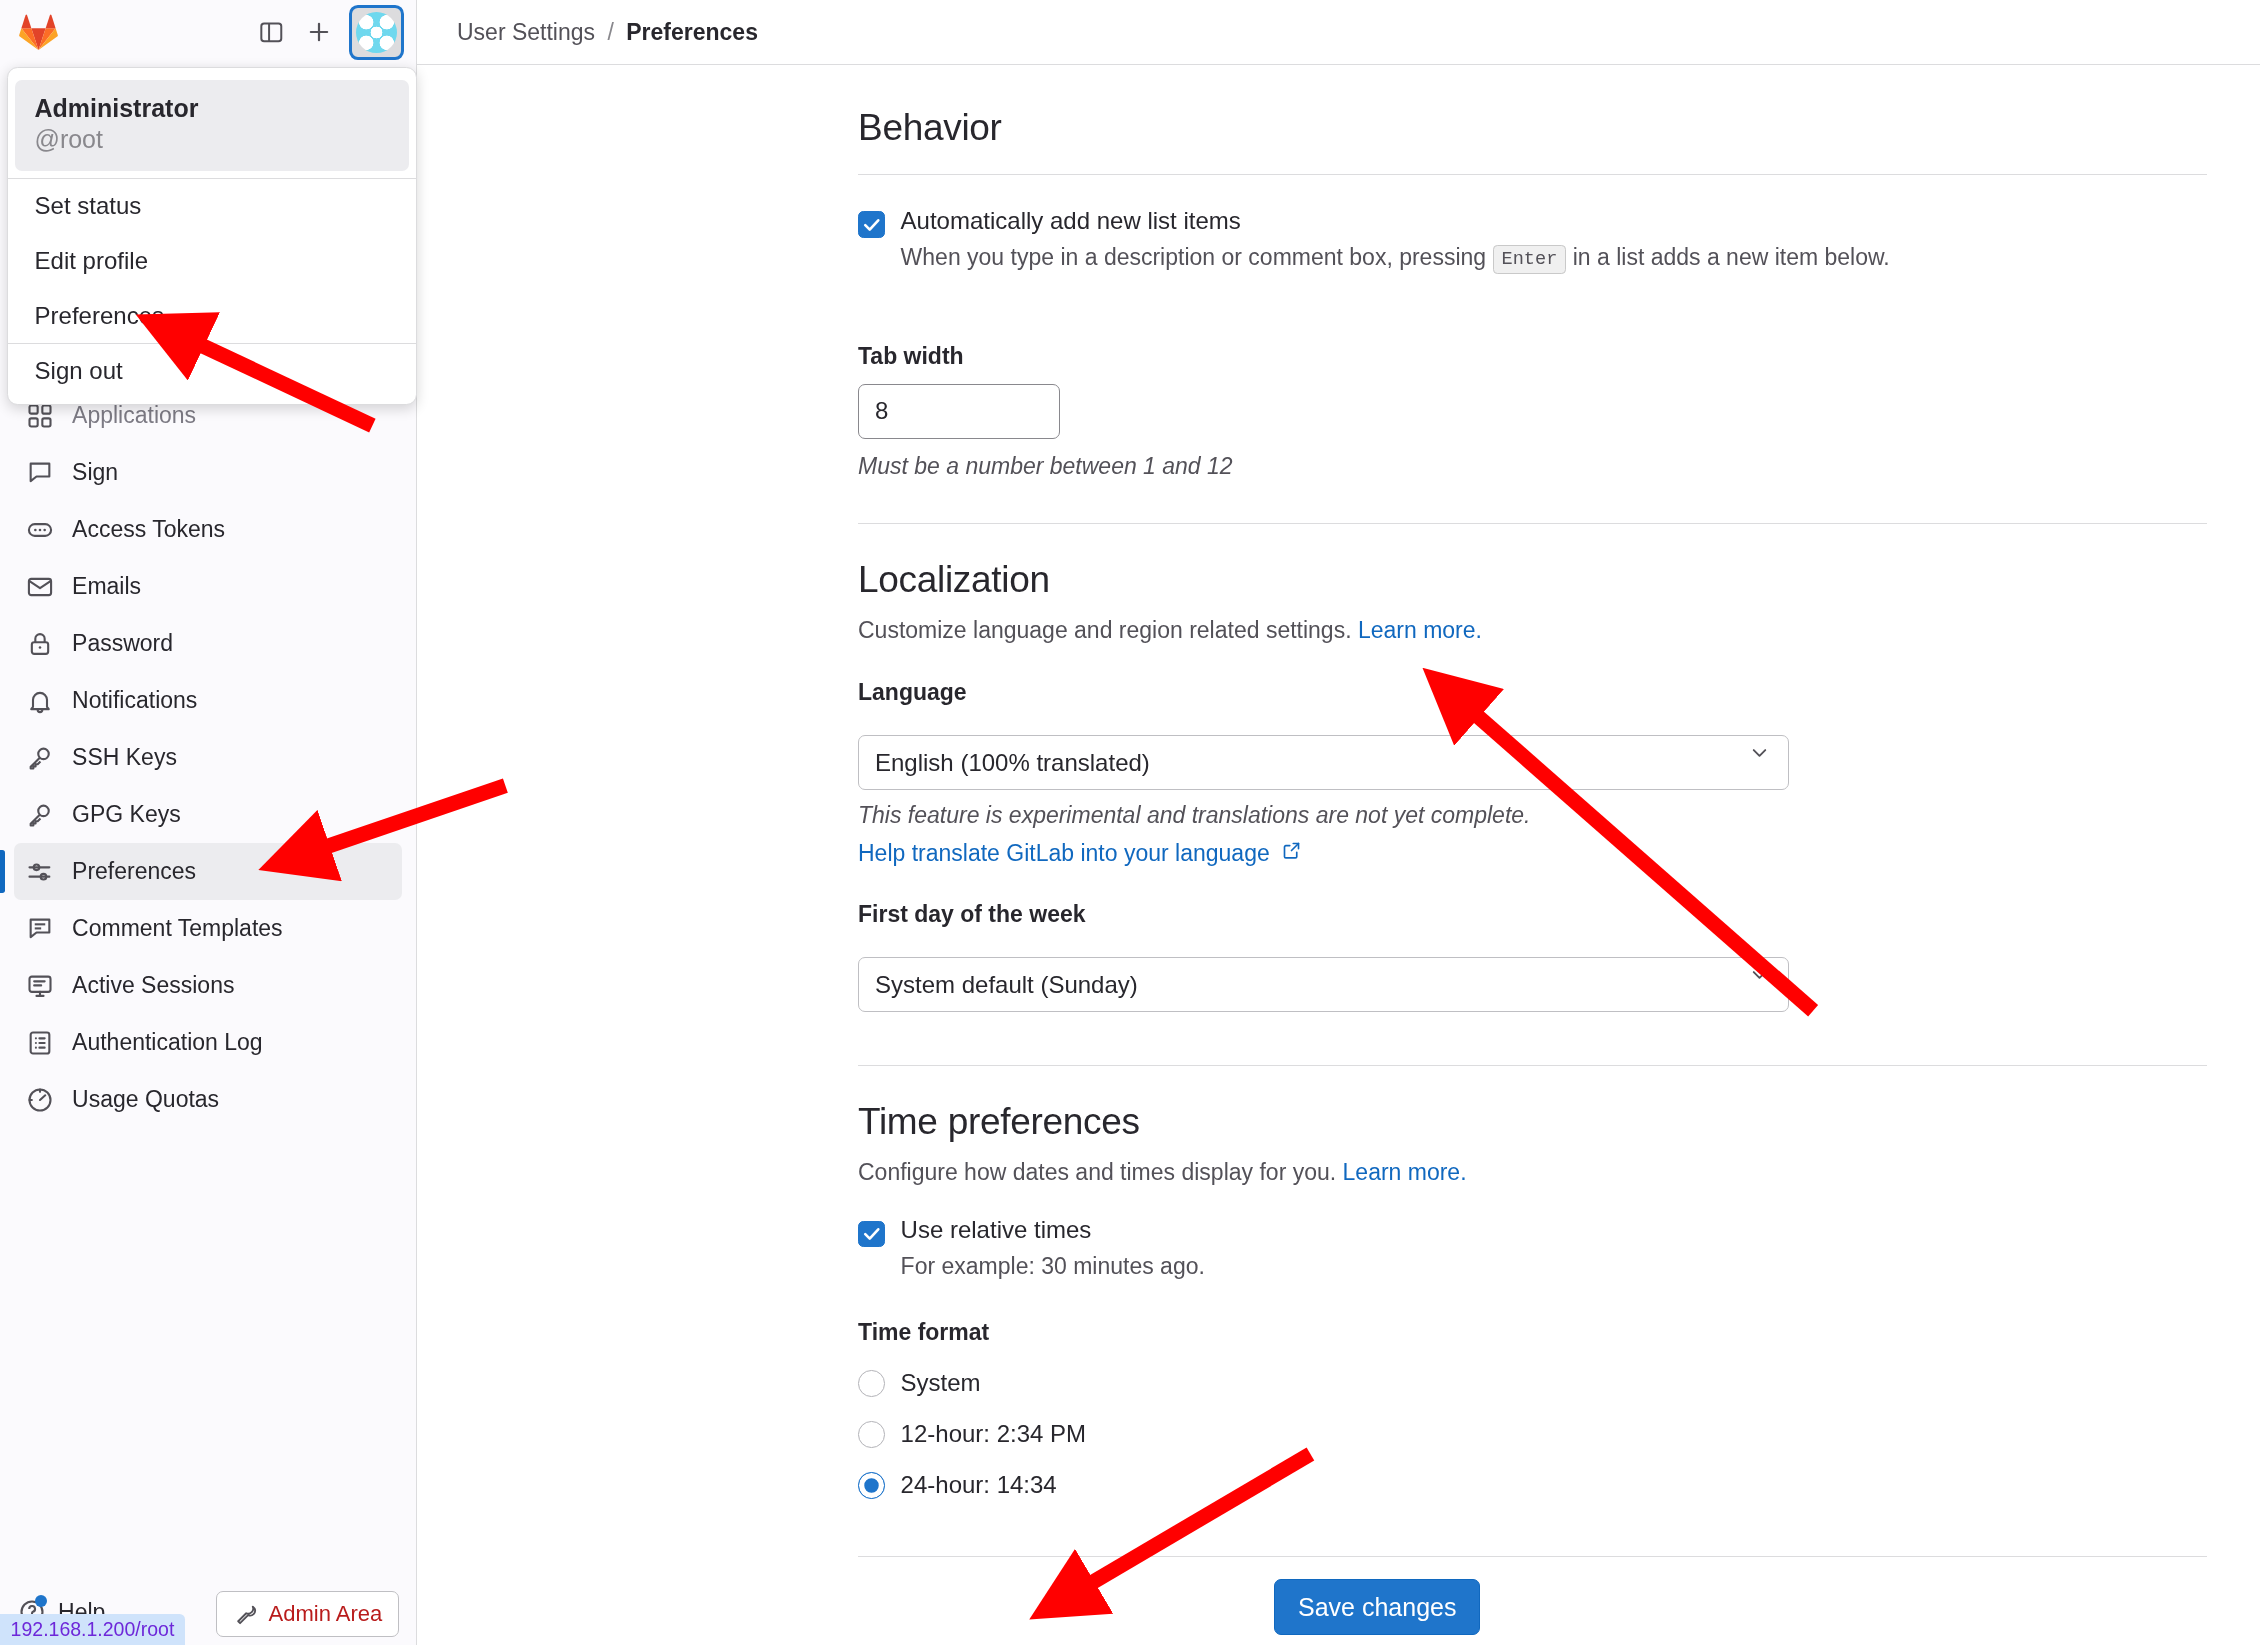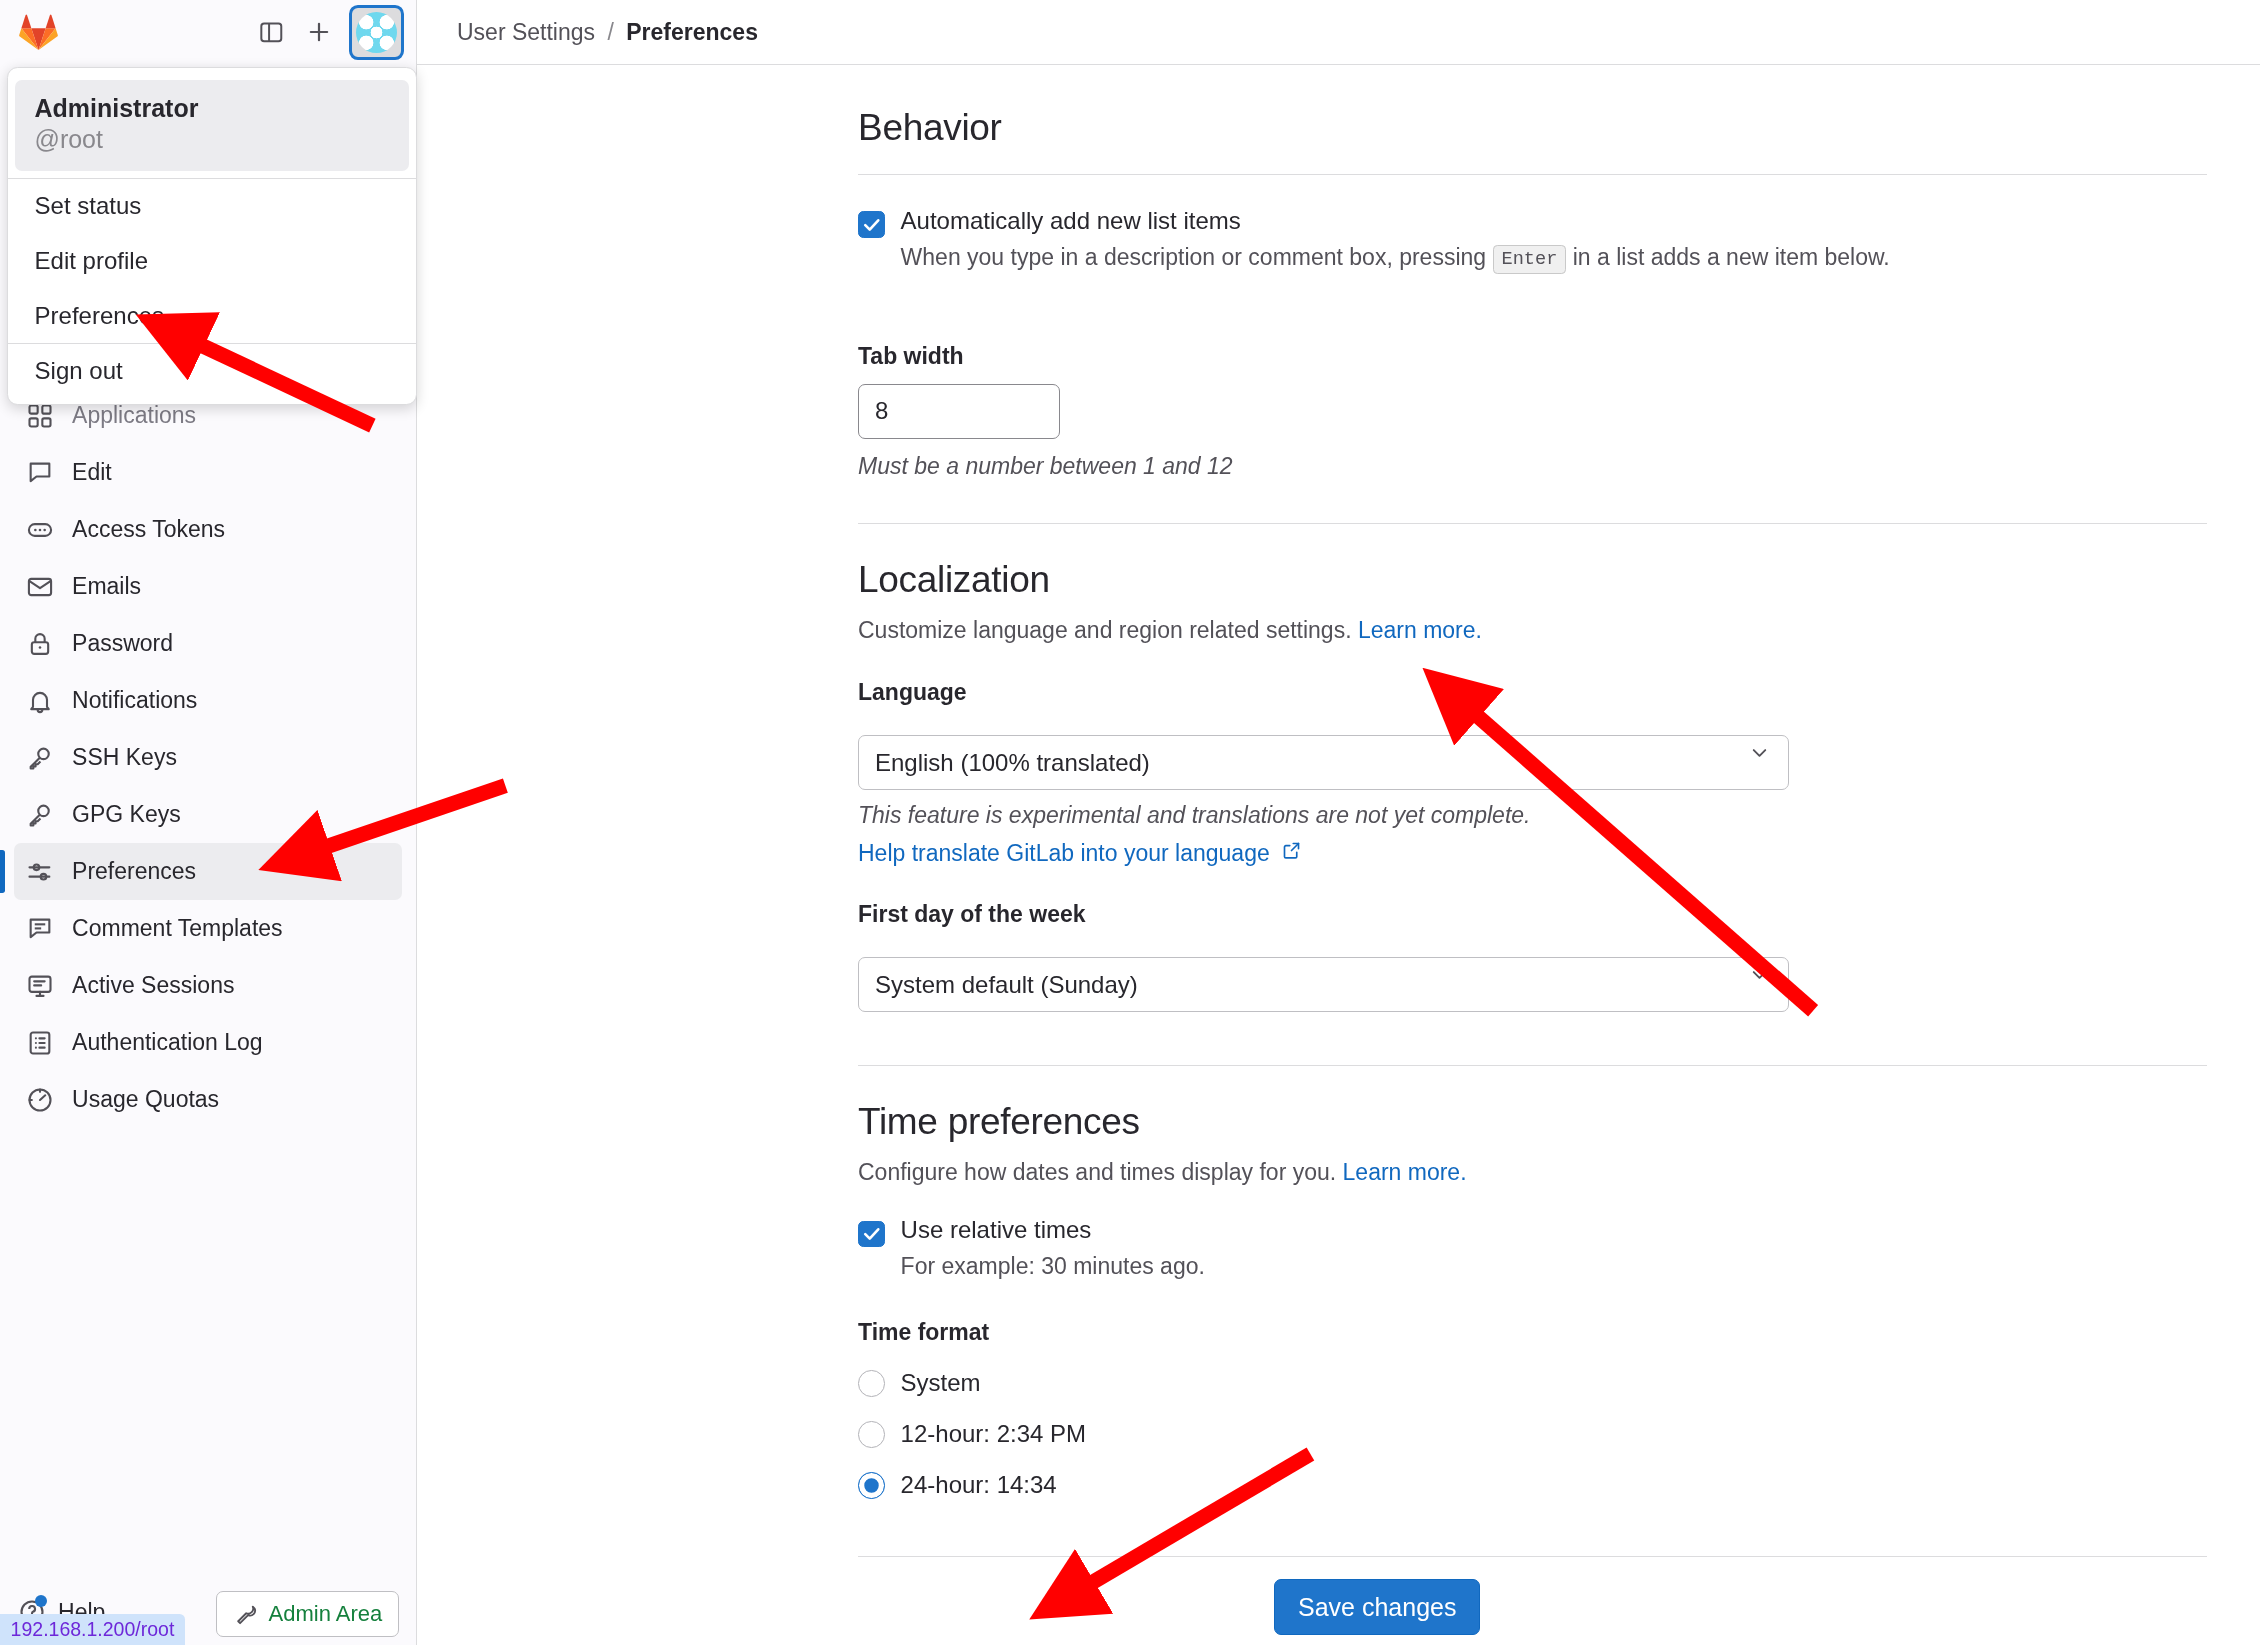--- a/index.html
+++ b/index.html
@@ -76,21 +76,21 @@
     padding-bottom: 3.5px;
   }
   .help-ic { position: relative; width: 28px; height: 28px; color: #535158; }
   .help-dot {
     position: absolute; right: -1.8px; top: -3.5px;
     width: 12.4px; height: 12.4px; border-radius: 50%; background: #1f75cb;
   }
   #admin-area-btn {
     display: flex; align-items: center; gap: 10.6px;
     border: 0.9px solid #bfbfc3; border-radius: 7px;
-    background: #fff; color: #15803d;
+    background: #fff; color: #b91c1c;
     font-size: 22px; padding: 8.9px 16px; cursor: pointer;
     font-family: "Liberation Sans", sans-serif;
   }
   #status-url {
     position: absolute; left: 0; bottom: 0;
     background: #cfe3fb; color: #6d28d9;
     font-size: 19.5px; padding: 3.5px 10.6px 5.3px 10.6px;
     border-top-right-radius: 5.3px;
     white-space: nowrap; z-index: 40;
   }
@@ -247,21 +247,21 @@
           <rect x="3" y="14" width="7" height="7" rx="1.5"></rect>
             <rect x="14" y="14" width="7" height="7" rx="1.5"></rect>
         </svg>
         <span>Applications</span>
       </div>
 
       <div class="nav-item">
         <svg class="ni-icon" viewBox="0 0 24 24" fill="none" stroke="currentColor" stroke-width="1.8" stroke-linejoin="round">
           <path d="M4 4h16v11H9l-5 4z"></path>
         </svg>
-        <span>Edit</span>
+        <span>Sign</span>
       </div>
 
       <div class="nav-item">
         <svg class="ni-icon" viewBox="0 0 24 24" fill="none" stroke="currentColor" stroke-width="1.8">
           <rect x="2.5" y="7" width="19" height="10" rx="5"></rect>
           <circle cx="8" cy="12" r="1.1" fill="currentColor" stroke="none"></circle>
           <circle cx="12" cy="12" r="1.1" fill="currentColor" stroke="none"></circle>
           <circle cx="16" cy="12" r="1.1" fill="currentColor" stroke="none"></circle>
         </svg>
         <span>Access Tokens</span>

